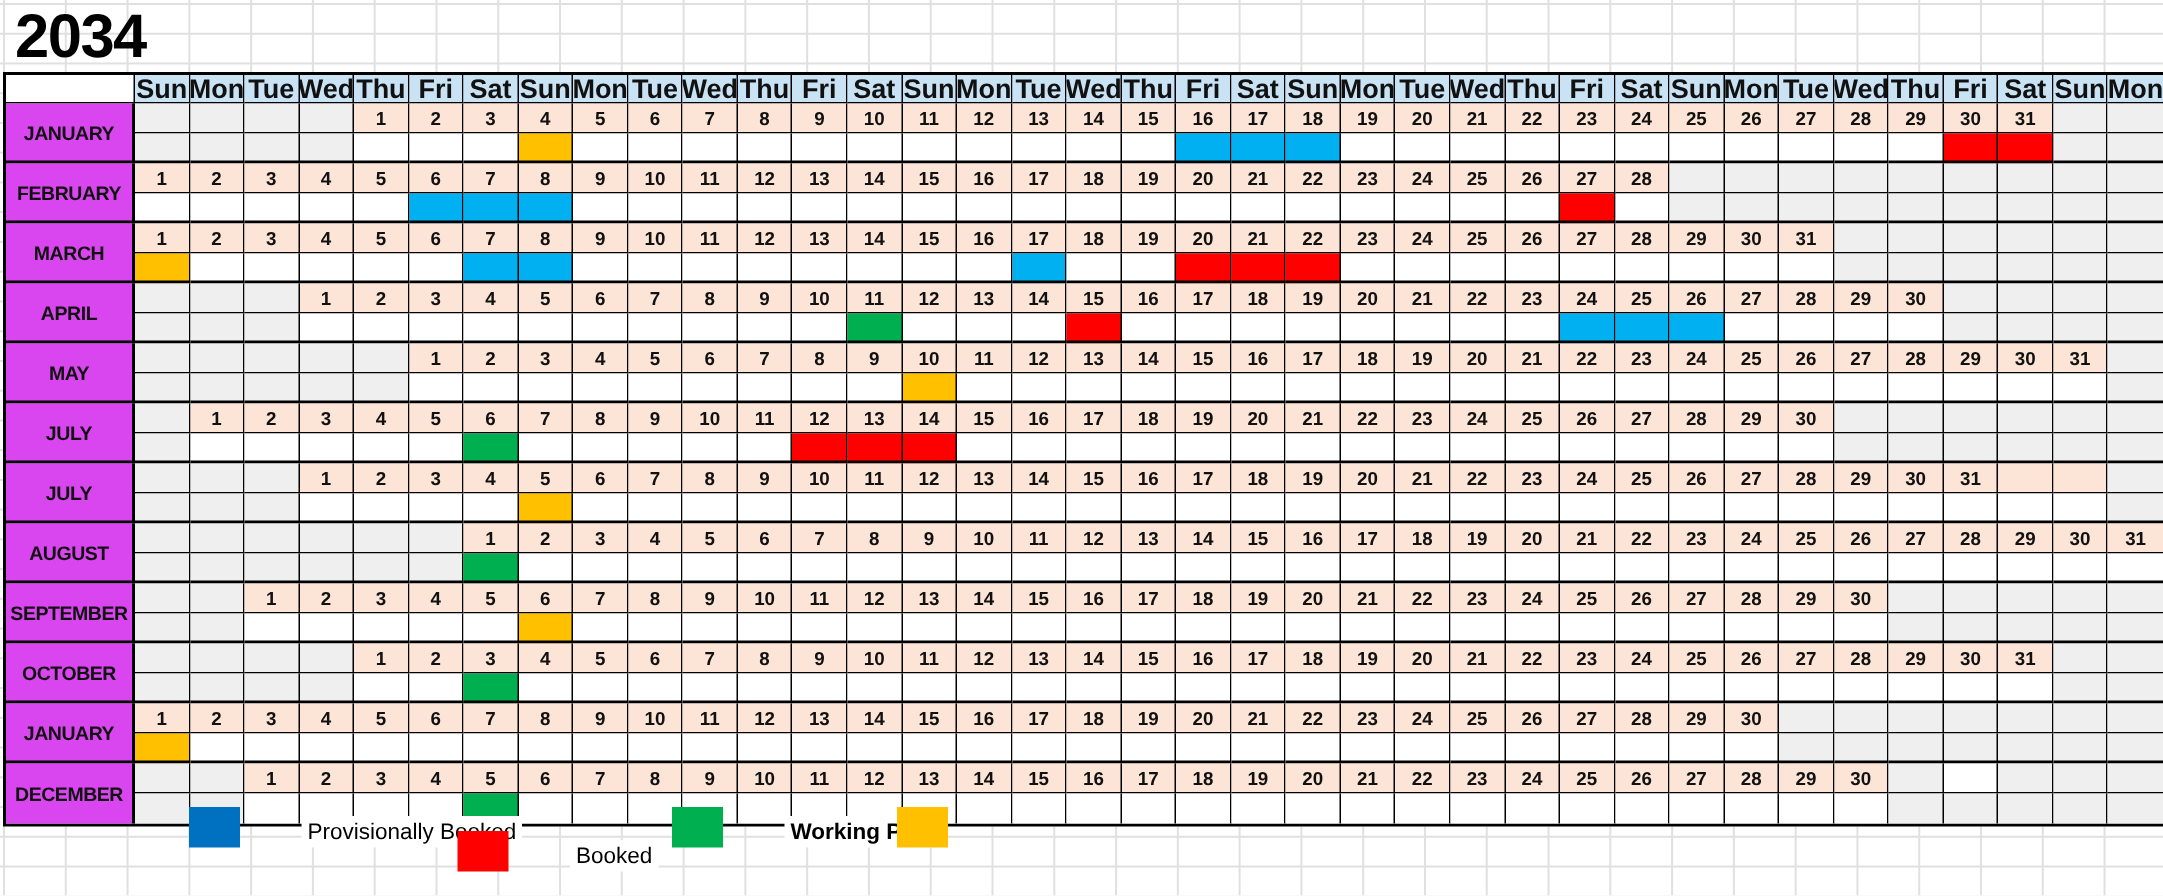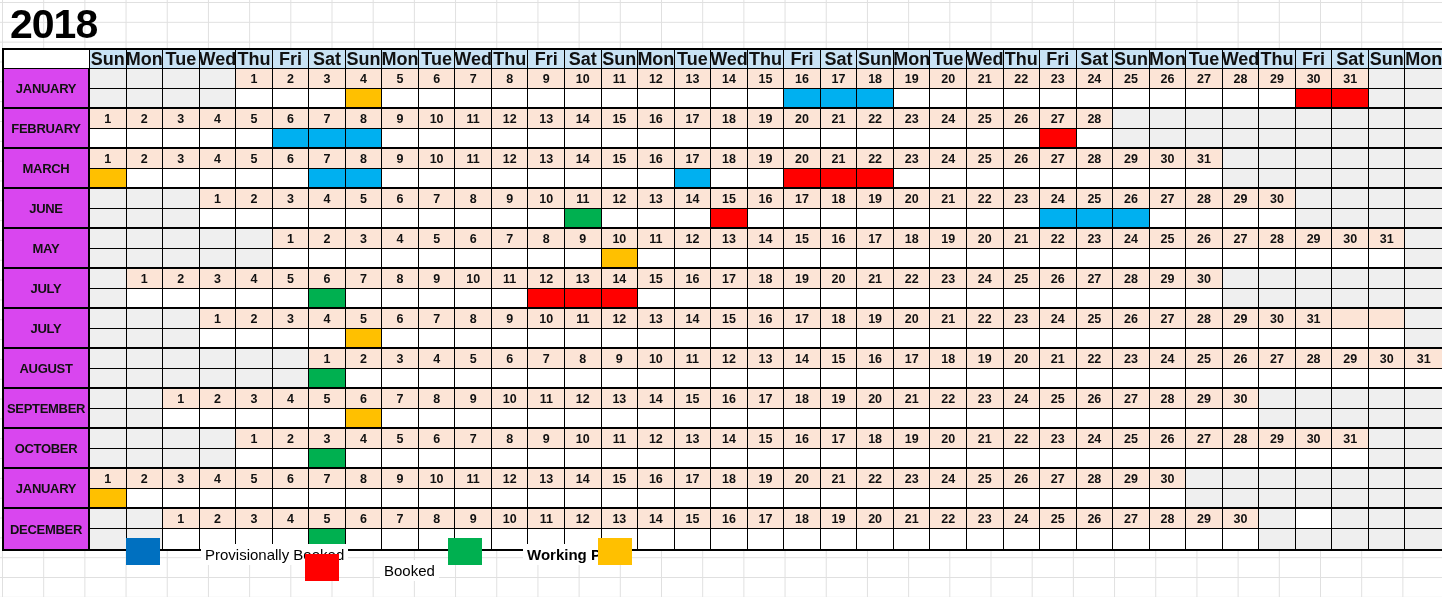--- a/index.html
+++ b/index.html
@@ -60,21 +60,21 @@
   #legend-0{left:126px;}
   #legend-1{left:305px;margin-top:16px;}
   #legend-2{left:448px;font-weight:bold;}
   #legend-3{left:598px;}
 </style>
 </head>
 <body>
 
 <div class="bg-grid"></div>
 
-<div class="title">2018</div>
+<div class="title">2034</div>
 
 <div id="calendar-table">
     <div class="c corner"></div>
     <div class="c hdr">Sun</div>
     <div class="c hdr">Mon</div>
     <div class="c hdr">Tue</div>
     <div class="c hdr">Wed</div>
     <div class="c hdr">Thu</div>
     <div class="c hdr">Fri</div>
     <div class="c hdr">Sat</div>
@@ -326,21 +326,21 @@
     <div class="c bk sep"></div>
     <div class="c bk sep"></div>
     <div class="c bk sep"></div>
     <div class="c bk sep"></div>
     <div class="c empty sep"></div>
     <div class="c empty sep"></div>
     <div class="c empty sep"></div>
     <div class="c empty sep"></div>
     <div class="c empty sep"></div>
     <div class="c empty sep lastcol"></div>
-    <div class="c mon">JUNE</div>
+    <div class="c mon">APRIL</div>
     <div class="c empty"></div>
     <div class="c empty"></div>
     <div class="c empty"></div>
     <div class="c date">1</div>
     <div class="c date">2</div>
     <div class="c date">3</div>
     <div class="c date">4</div>
     <div class="c date">5</div>
     <div class="c date">6</div>
     <div class="c date">7</div>

